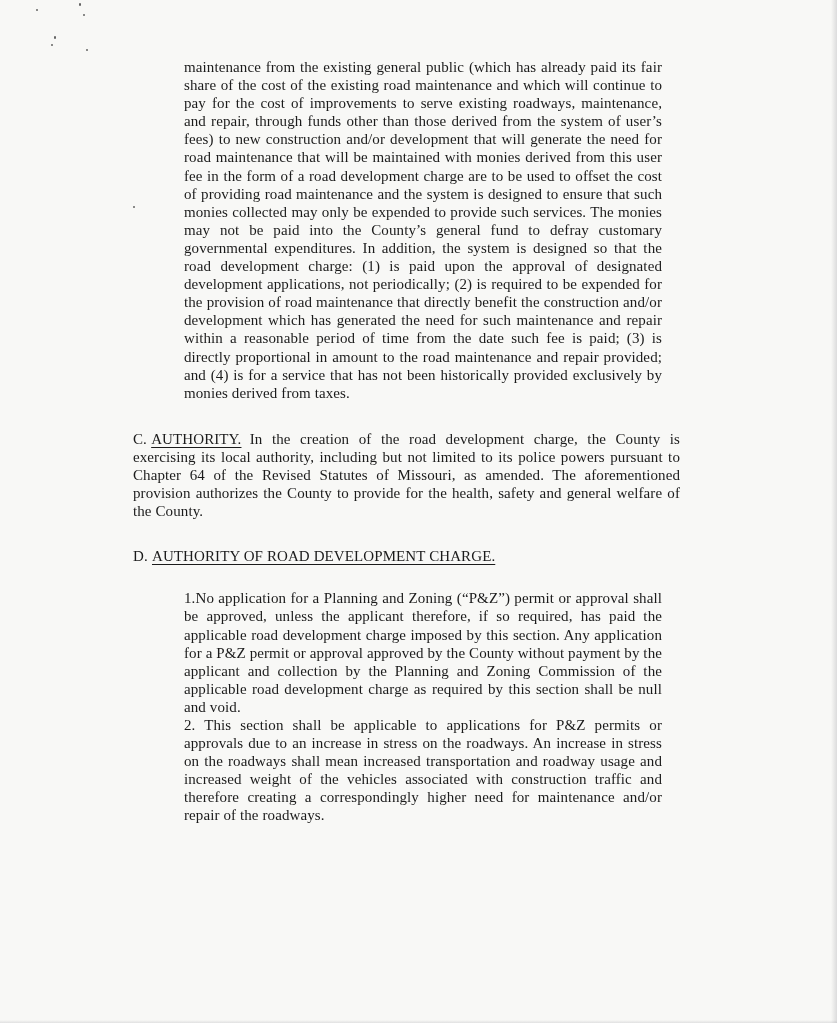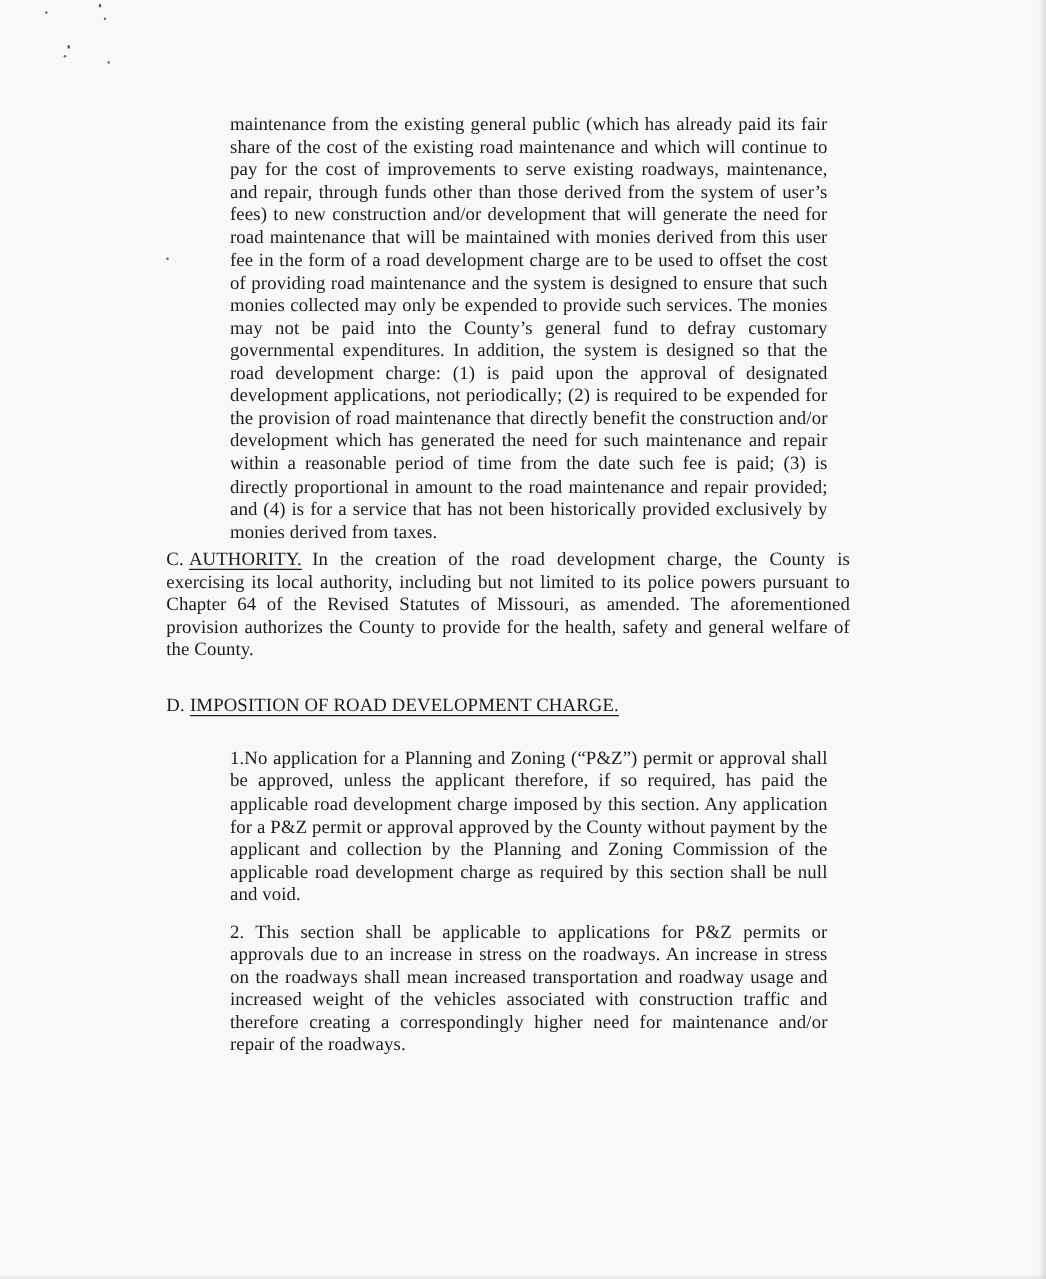--- a/index.html
+++ b/index.html
@@ -9,21 +9,21 @@
   }
   .scan {
     position: relative;
     width: 837px;
     height: 1023px;
     background: #f8f8f6;
     overflow: hidden;
     font-family: "Liberation Serif", "DejaVu Serif", serif;
     color: #1b1b1b;
     box-sizing: border-box;
-    padding-top: 91px;
+    padding-top: 58px;
   }
   
   .scan::after {
     content: "";
     position: absolute;
     top: 0; right: 0; bottom: 0;
     width: 6px;
     background: linear-gradient(to right, rgba(120,120,130,0), rgba(120,120,130,0.22));
     pointer-events: none;
   }
@@ -44,24 +44,24 @@
     letter-spacing: 0.1px;
   }
   .block-indent {
     margin-left: 184px;
     width: 478px;
   }
   .block-wide {
     margin-left: 133px;
     width: 547px;
   }
-  .gap-c   { margin-top: 4px; }
+  .gap-c   { margin-top: 28px; }
   .gap-dh  { margin-top: 27px; }
   .gap-d1  { margin-top: 24px; }
-  .gap-d2  { margin-top: 12px; font-family: Liberation Serif, serif; }
+  .gap-d2  { margin-top: 0; font-family: Liberation Serif, serif; }
   .u {
     text-decoration: underline;
     text-decoration-thickness: 1.3px;
     text-underline-offset: 2.5px;
   }
   .after-label { margin-right: 0.28em; }
   .after-heading { margin-right: 0.55em; }
   .speck {
     position: absolute;
     background: #4a4a4a;
@@ -89,20 +89,20 @@
   <span class="speck sp6"></span>
   <span class="speck sp7"></span>
 
   <p class="para block-indent">maintenance from the existing general public (which has already paid its fair share of the cost of the existing road maintenance and which will continue to pay for the cost of improvements to serve existing roadways, maintenance, and repair, through funds other than those derived from the system of user’s fees) to new construction and/or development that will generate the need for road maintenance that will be maintained with monies derived from this user fee in the form of a road development charge are to be used to offset the cost of providing road maintenance and the system is designed to ensure that such monies collected may only be expended to provide such services.  The monies may not be paid into the County’s general fund to defray customary governmental expenditures.  In addition, the system is designed so that the road development charge: (1) is paid upon the approval of designated development applications, not periodically; (2) is required to be expended for the provision of road maintenance that directly benefit the construction and/or development which has generated the need for such maintenance and repair within a reasonable period of time from the date such fee is paid; (3) is directly proportional in amount to the road maintenance and repair provided; and (4) is for a service that has not been historically provided exclusively by monies derived from taxes.</p>
 
   <p class="para block-wide gap-c">
     <span class="after-label">C.</span><span class="u after-heading">AUTHORITY.</span><span>In the creation of the road development charge, the County is exercising its local authority, including but not limited to its police powers pursuant to Chapter 64 of the Revised Statutes of Missouri, as amended.  The aforementioned provision authorizes the County to provide for the health, safety and general welfare of the County.</span>
   </p>
 
   <p class="para block-wide gap-dh">
-    <span class="after-label">D.</span><span class="u">IMPOSITION OF ROAD DEVELOPMENT CHARGE.</span>
+    <span class="after-label">D.</span><span class="u">AUTHORITY OF ROAD DEVELOPMENT CHARGE.</span>
   </p>
 
   <p class="para block-indent gap-d1">1.No application for a Planning and Zoning (“P&amp;Z”) permit or approval shall be approved, unless the applicant therefore, if so required, has paid the applicable road development charge imposed by this section.  Any application for a P&amp;Z permit or approval approved by the County without payment by the applicant and collection by the Planning and Zoning Commission of the applicable road development charge as required by this section shall be null and void.</p>
 
   <p class="para block-indent gap-d2">2. This section shall be applicable to applications for P&amp;Z permits or approvals due to an increase in stress on the roadways. An increase in stress on the roadways shall mean increased transportation and roadway usage and increased weight of the vehicles associated with construction traffic and therefore creating a correspondingly higher need for maintenance and/or repair of the roadways.</p>
 
 </div>
 
 </body></html>

